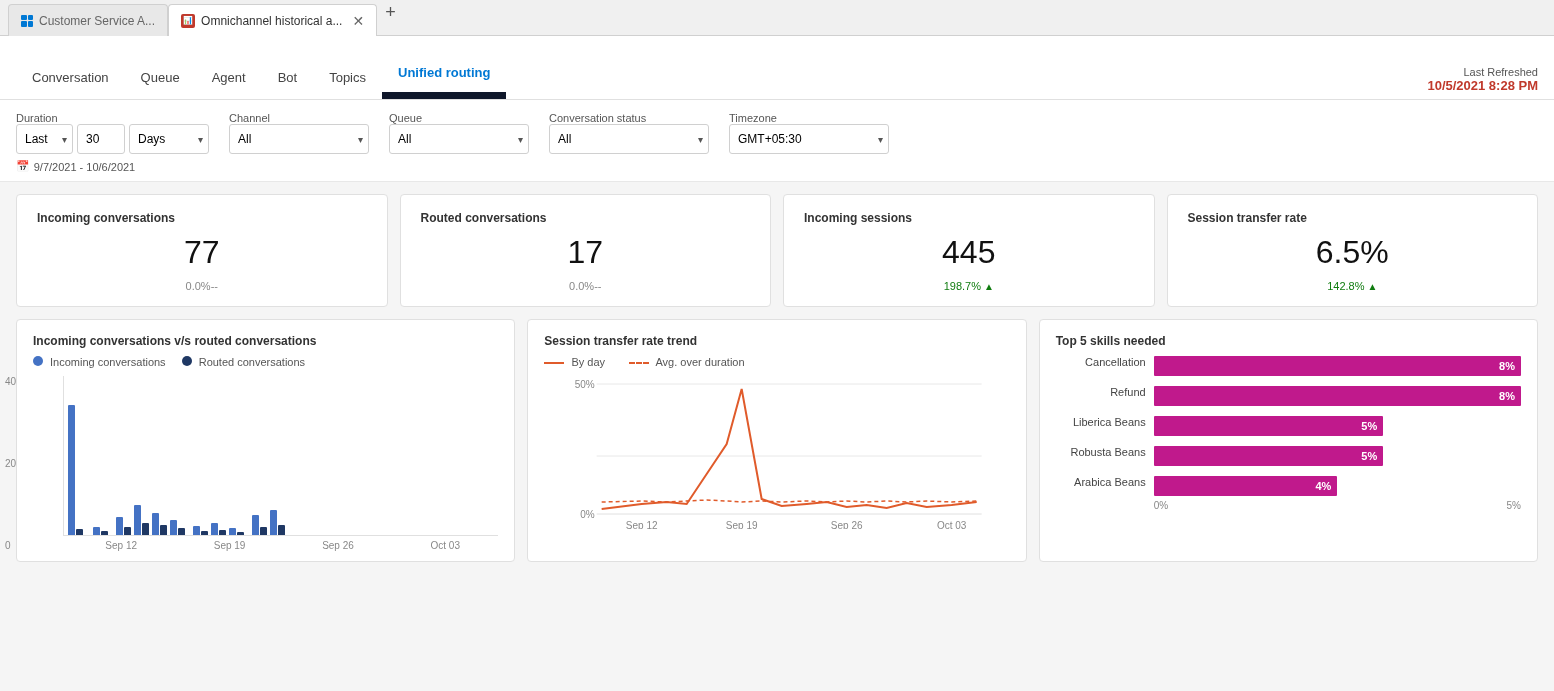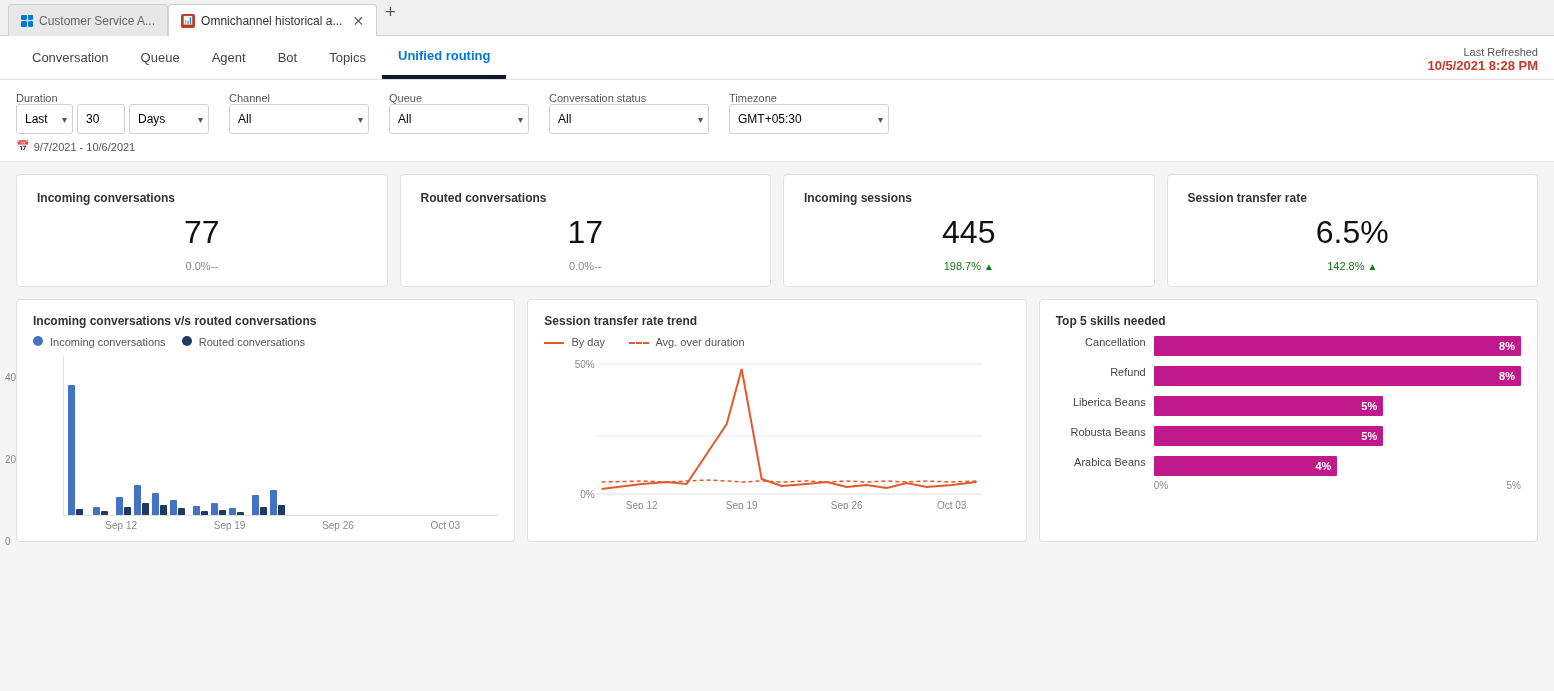--- a/index.html
+++ b/index.html
@@ -71,39 +71,39 @@
       font-size: 8px;
     }
 
     
     .nav-tabs {
       background: #fff;
       display: flex;
       align-items: flex-end;
       padding: 0 16px;
       border-bottom: 1px solid #e0e0e0;
-      height: 44px;
+      height: 64px;
       justify-content: space-between;
     }
     .nav-tabs-left {
       display: flex;
       align-items: flex-end;
       gap: 0;
     }
     .nav-tab {
       padding: 12px 16px;
       cursor: pointer;
       color: #444;
       font-size: 13px;
       border-bottom: 2px solid transparent;
       white-space: nowrap;
     }
     .nav-tab.active {
       color: #0078d4;
-      border-bottom: 4px solid #0f172a;
+      border-bottom: 7px solid #0f172a;
       font-weight: 600;
     }
     .last-refreshed {
       font-size: 11px;
       text-align: right;
       padding-bottom: 6px;
     }
     .last-refreshed .label { color: #555; }
     .last-refreshed .value { color: #c0392b; font-weight: 600; font-size: 13px; }
 
@@ -281,21 +281,20 @@
     .y-labels {
       position: absolute;
       left: -28px;
       top: 0;
       height: 100%;
       display: flex;
       flex-direction: column;
       justify-content: space-between;
       font-size: 10px;
       color: #888;
-      margin-top: 16px;
     }
     .x-labels {
       display: flex;
       justify-content: space-around;
       font-size: 10px;
       color: #888;
       margin-top: 4px;
       padding-left: 4px;
     }
     .bar-chart-wrapper {

